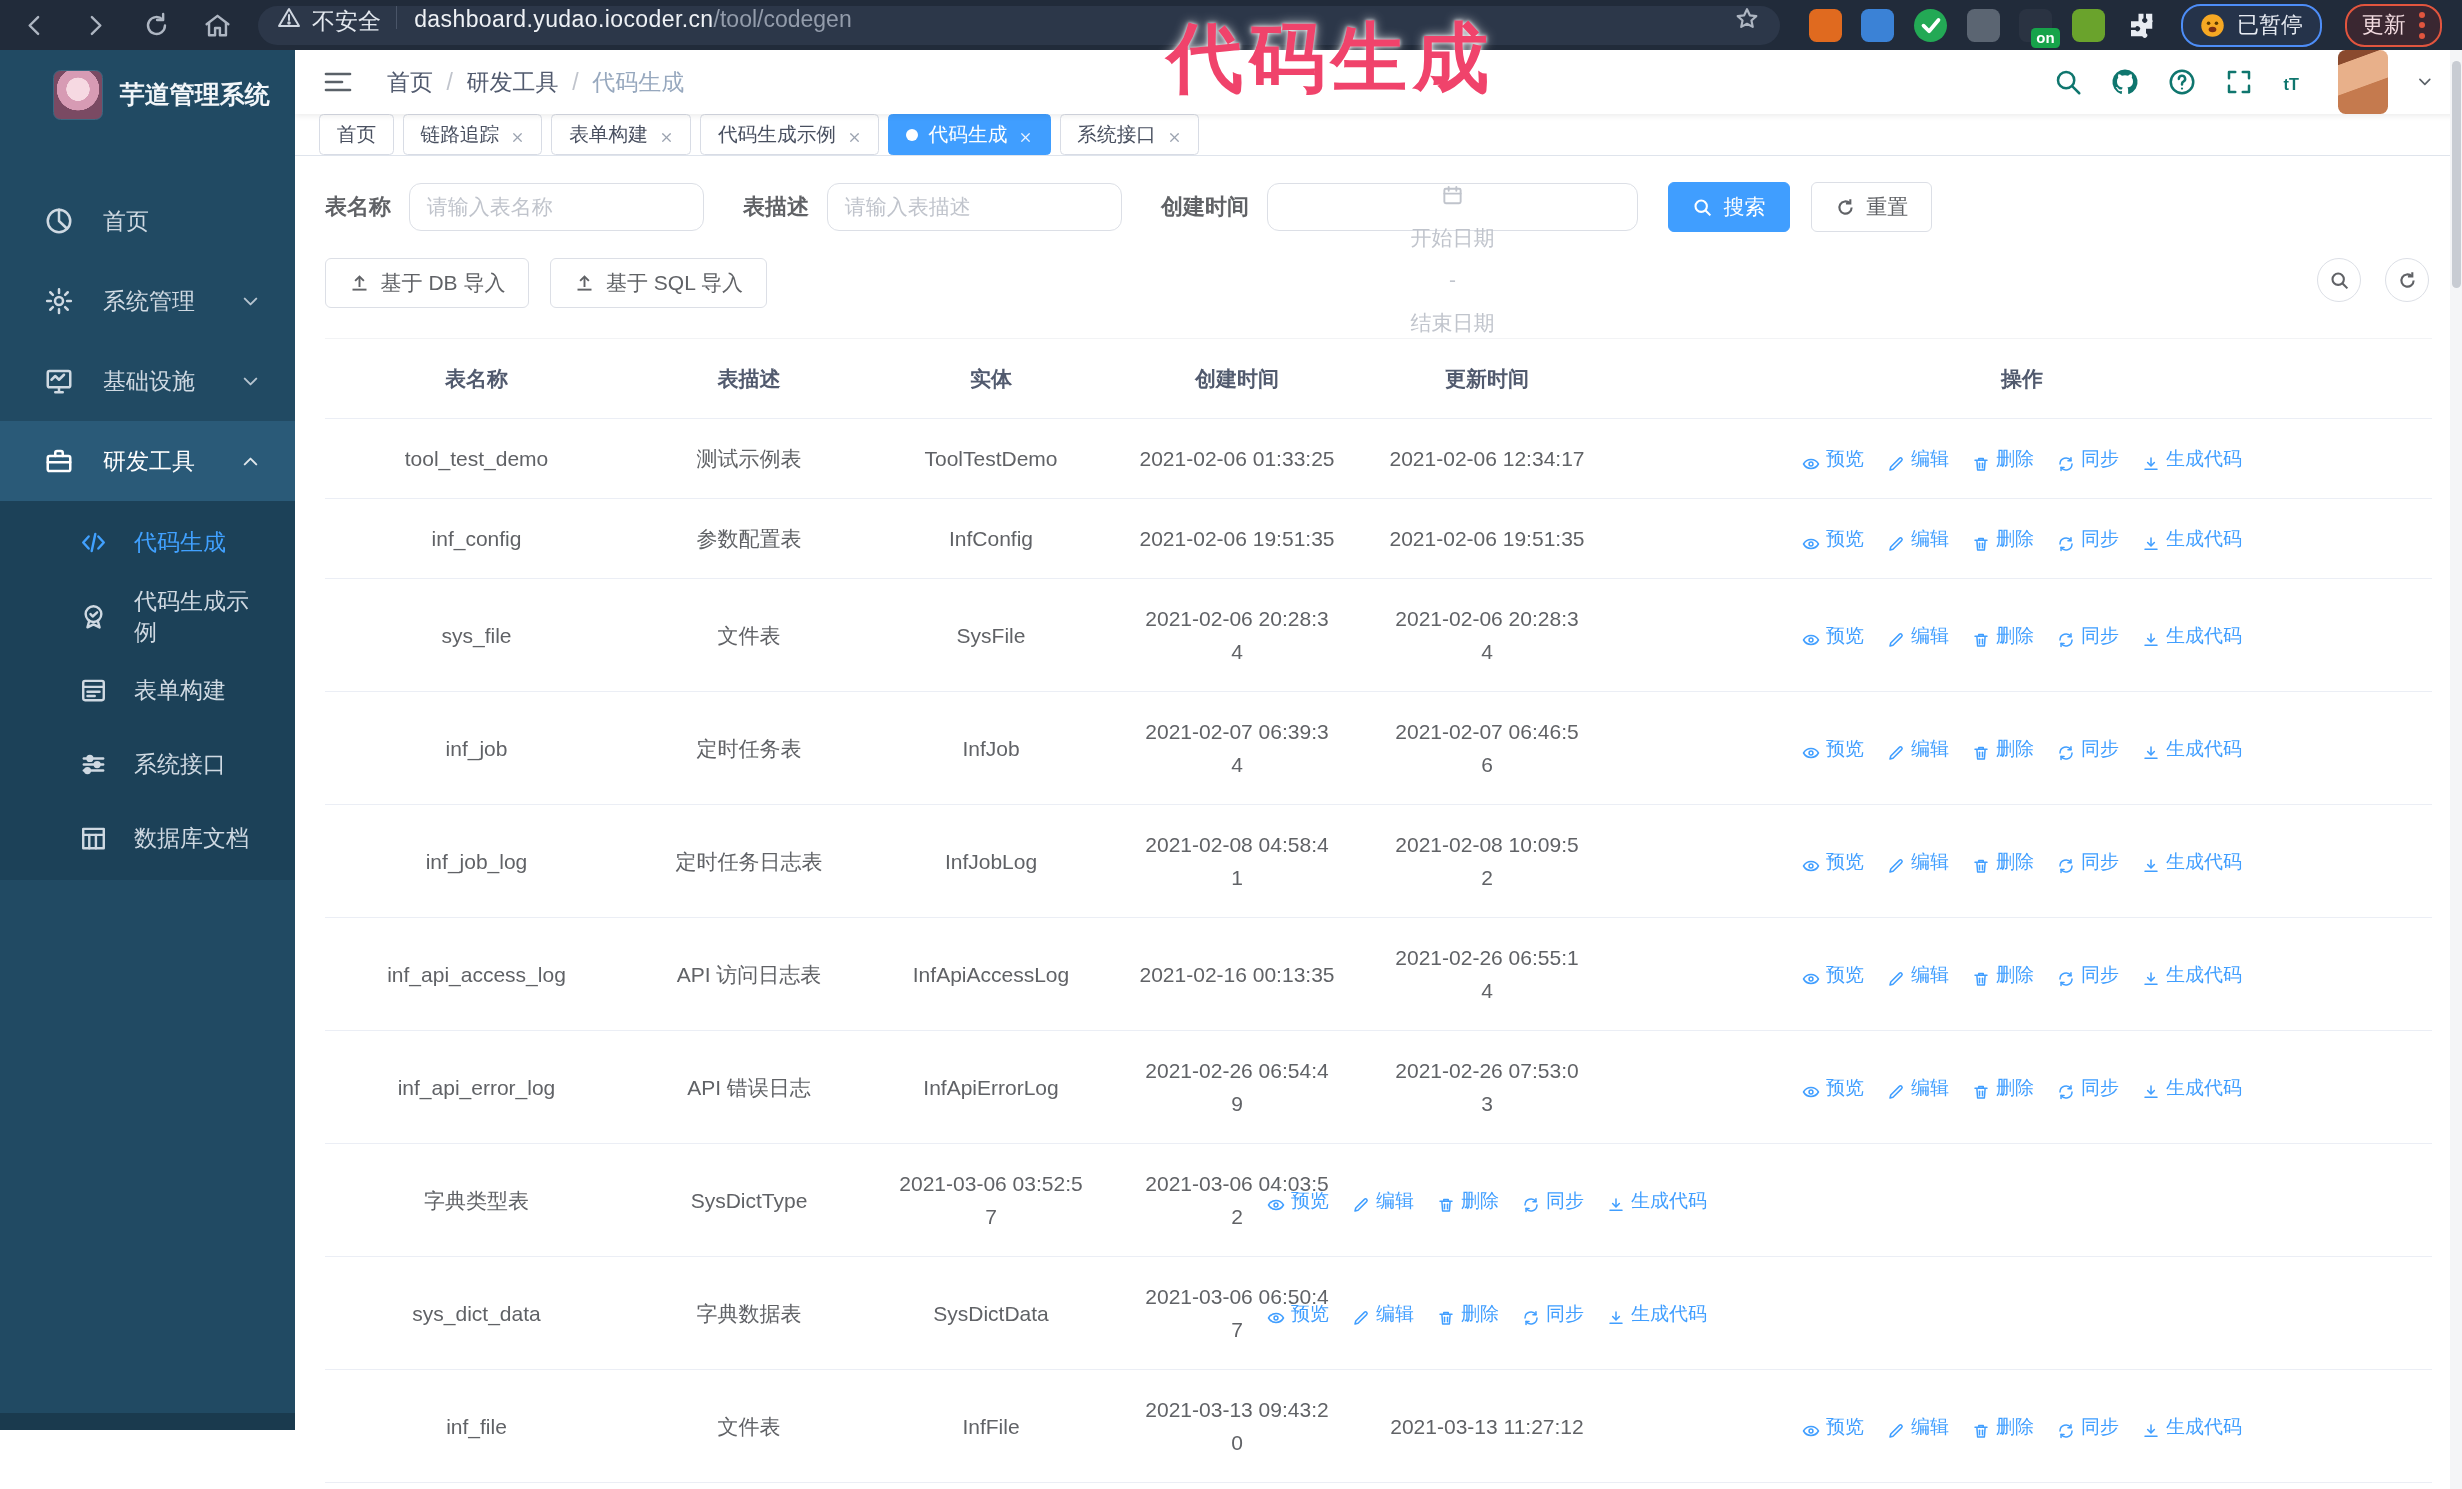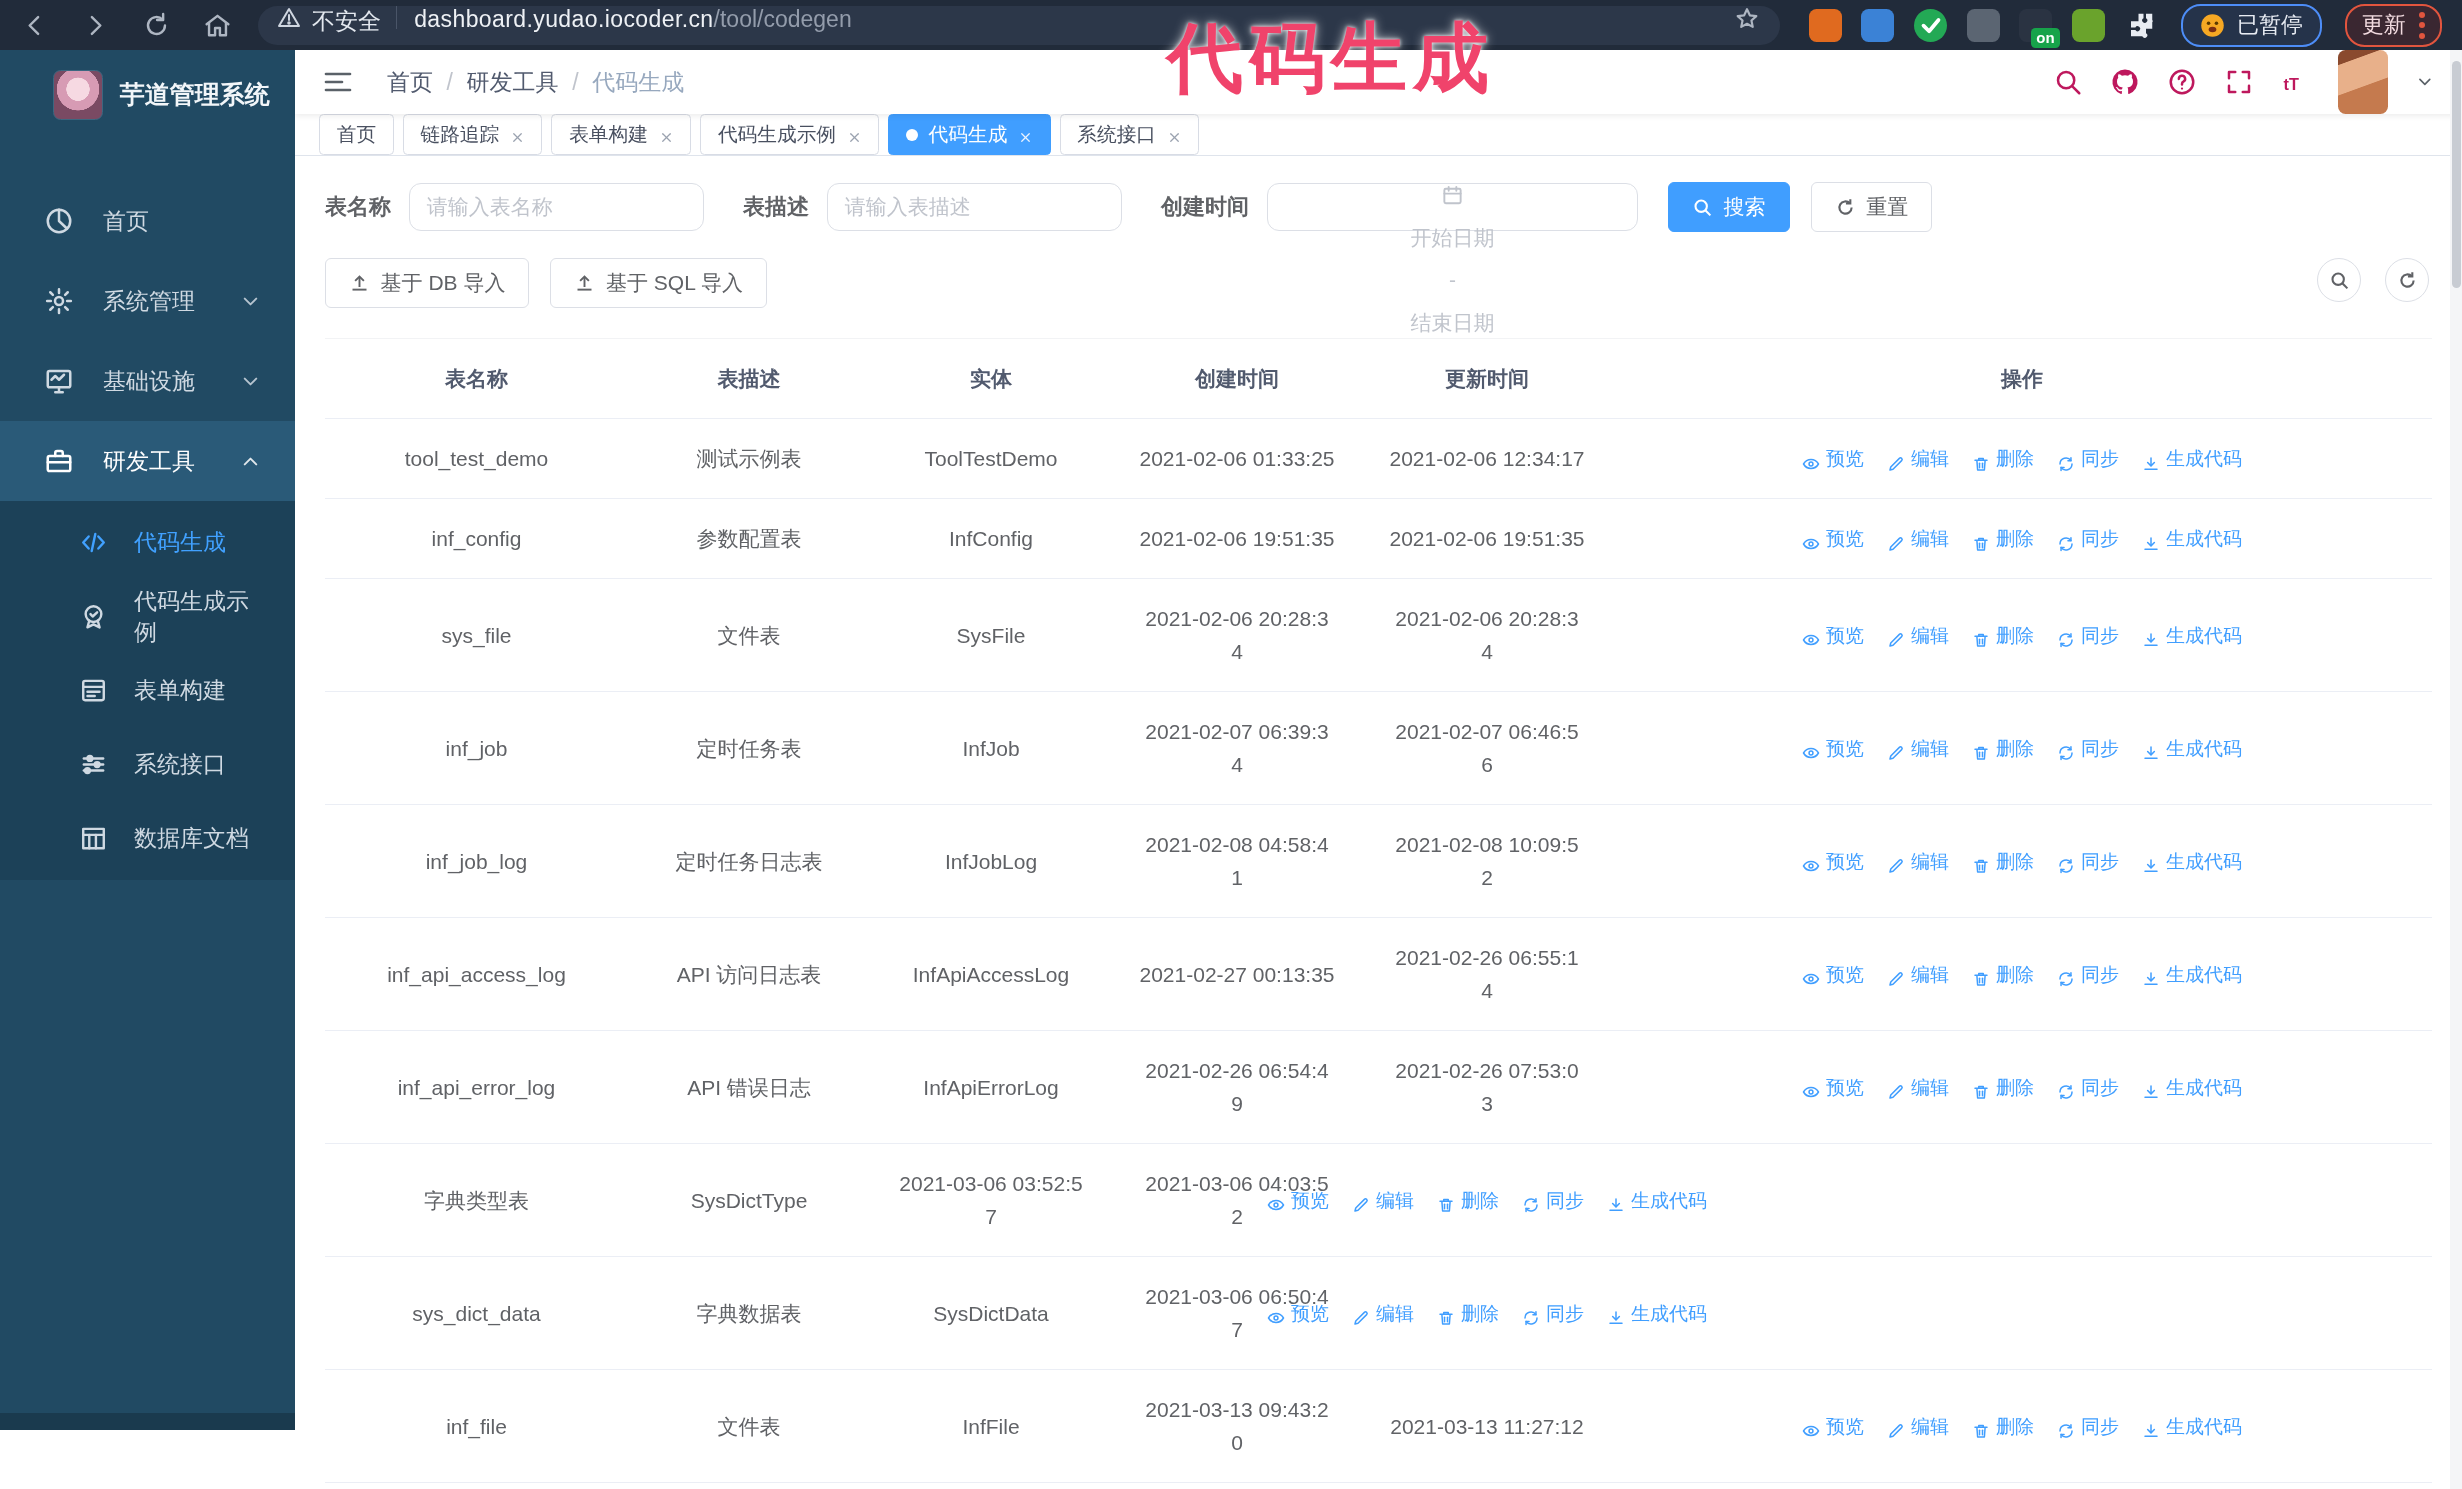--- a/index.html
+++ b/index.html
@@ -58,21 +58,21 @@
 
   .main { flex:1; display:flex; flex-direction:column; background:#fff; position:relative; }
 
   
   .navbar { height:76px; display:flex; align-items:center; padding:0 27px;
     box-shadow:0 1.5px 6px rgba(0,0,0,.08); position:relative; z-index:5; background:#fff; }
   .hamburger { width:32px; height:32px; color:#5a6168; cursor:pointer; }
   .breadcrumb { display:flex; align-items:center; gap:13.6px; margin-left:33px; font-size:23px; color:#515a6e; }
   .breadcrumb .sep { color:#c0c4cc; }
   .breadcrumb .crumb-last { color:#97a8be; }
-  .nav-right { margin-left:auto; display:flex; align-items:center; gap:27px; color:#be185d; }
+  .nav-right { margin-left:auto; display:flex; align-items:center; gap:27px; color:#0f766e; }
   .nav-right .nicon { width:30px; height:30px; cursor:pointer; }
   .avatar { width:50px; height:64px; border-radius:7.6px; cursor:pointer;
     background:linear-gradient(160deg,#8a4a2e 0 18%, #e8b08a 19% 55%, #c57a4e 56% 100%); }
   .caret { width:19.7px; height:19.7px; color:#5a6168; }
 
   
   .tabbar { height:61px; display:flex; align-items:center; gap:9px; padding:0 24px;
     border-bottom:1.5px solid #dfe4ec; background:#fff; }
   .tab { height:41px; display:flex; align-items:center; gap:10.6px; padding:0 16.7px;
     border:1.5px solid #d8dce5; border-radius:4.5px; font-size:19.7px; color:#495060;
@@ -664,21 +664,21 @@
                       <polyline points="7.5 10 12 14.5 16.5 10"></polyline>
                       <path d="M4 19h16"></path>
                     </svg></span>
                   <span>生成代码</span>
                 </span></div>
             </div>
             <div class="trow">
               <div class="tcell">inf_api_access_log</div>
               <div class="tcell">API 访问日志表</div>
               <div class="tcell">InfApiAccessLog</div>
-              <div class="tcell">2021-02-27 00:13:35</div>
+              <div class="tcell">2021-02-16 00:13:35</div>
               <div class="tcell">2021-02-26 06:55:1
 4</div>
               <div class="tcell actions"><span class="alink">
                   <span style="width: 18px; height: 18px; display: inline-block;"><svg viewBox="0 0 24 24" fill="none" stroke="currentColor" stroke-width="2" stroke-linecap="round" stroke-linejoin="round" width="100%" height="100%">
                       <path d="M2 12s3.5-6 10-6 10 6 10 6-3.5 6-10 6-10-6-10-6z"></path>
                       <circle cx="12" cy="12" r="2.6"></circle>
                     </svg></span>
                   <span>预览</span>
                 </span><span class="alink">
                   <span style="width: 18px; height: 18px; display: inline-block;"><svg viewBox="0 0 24 24" fill="none" stroke="currentColor" stroke-width="2" stroke-linecap="round" stroke-linejoin="round" width="100%" height="100%">

